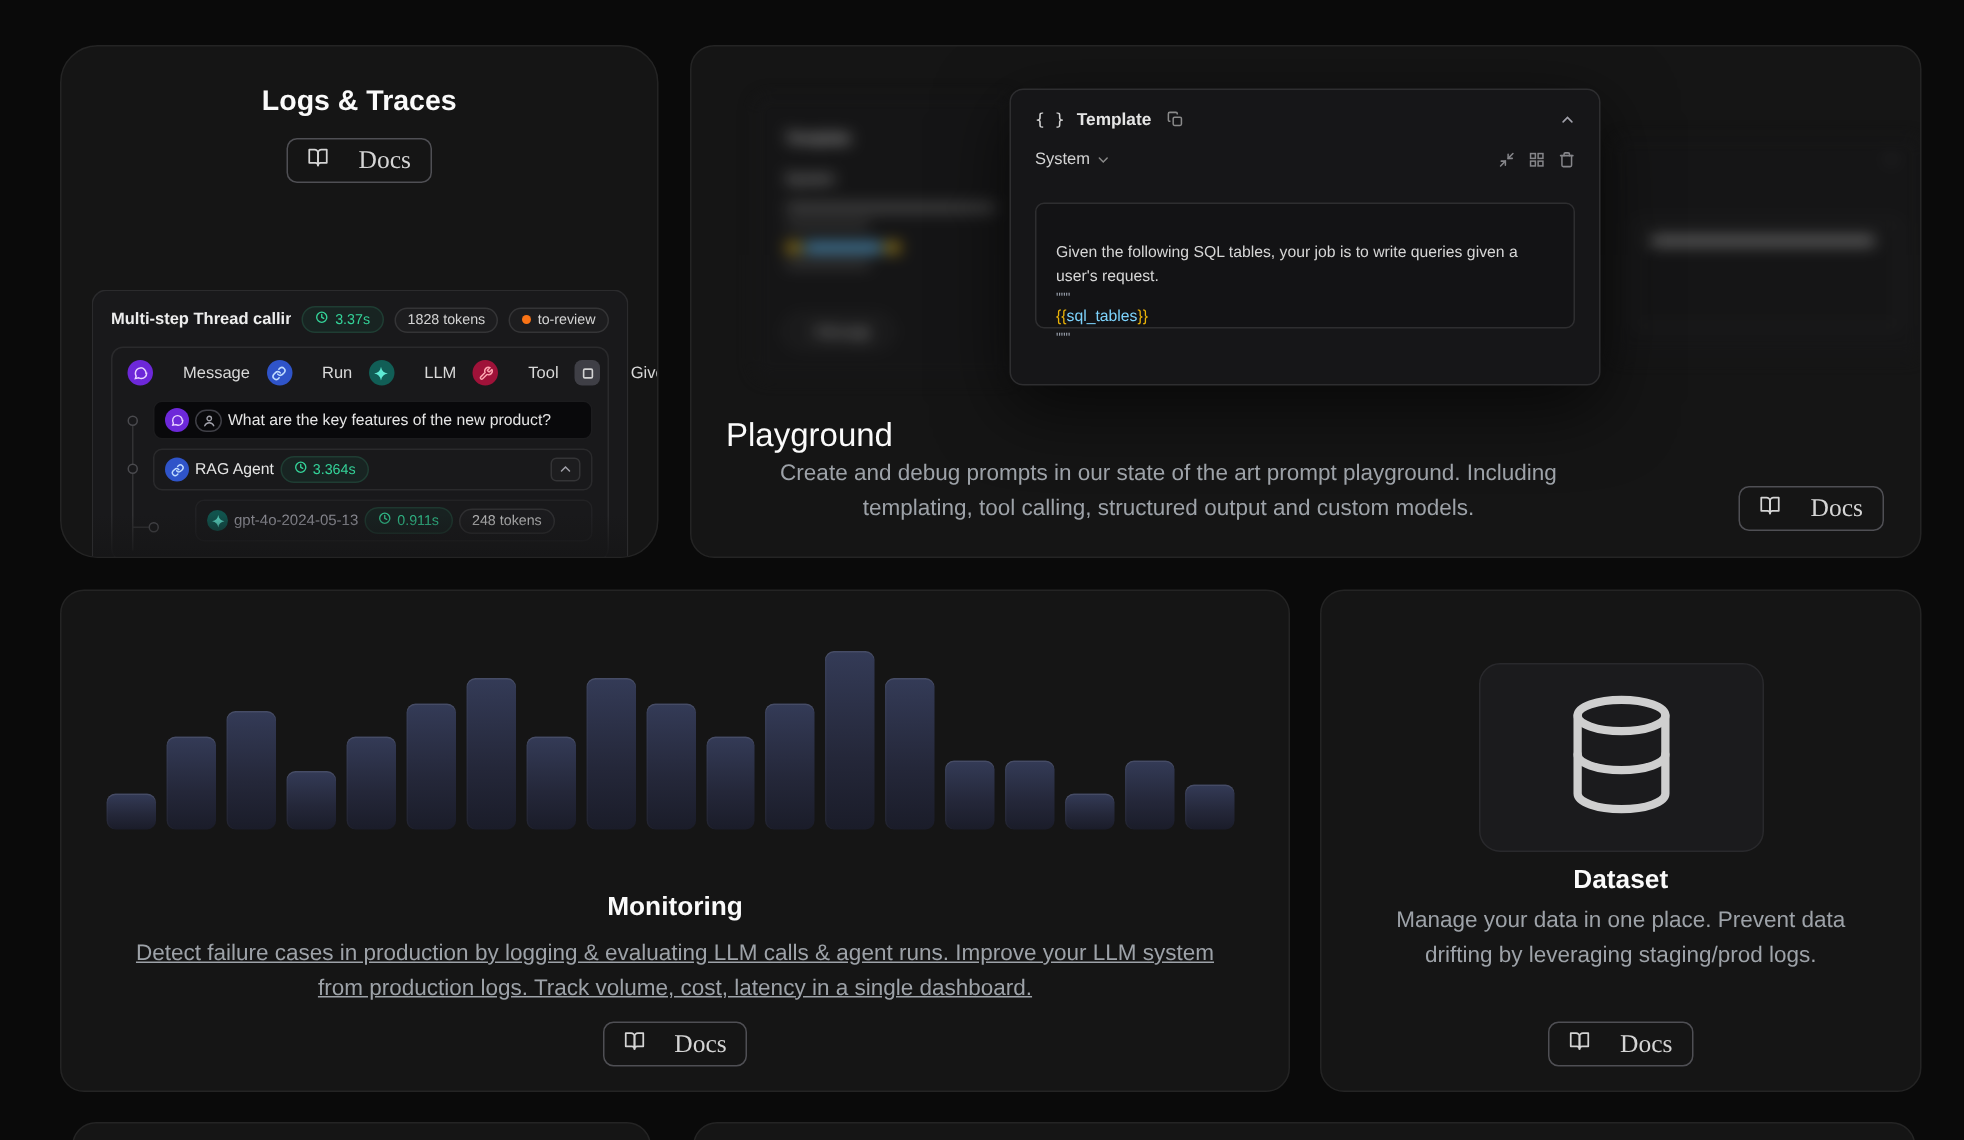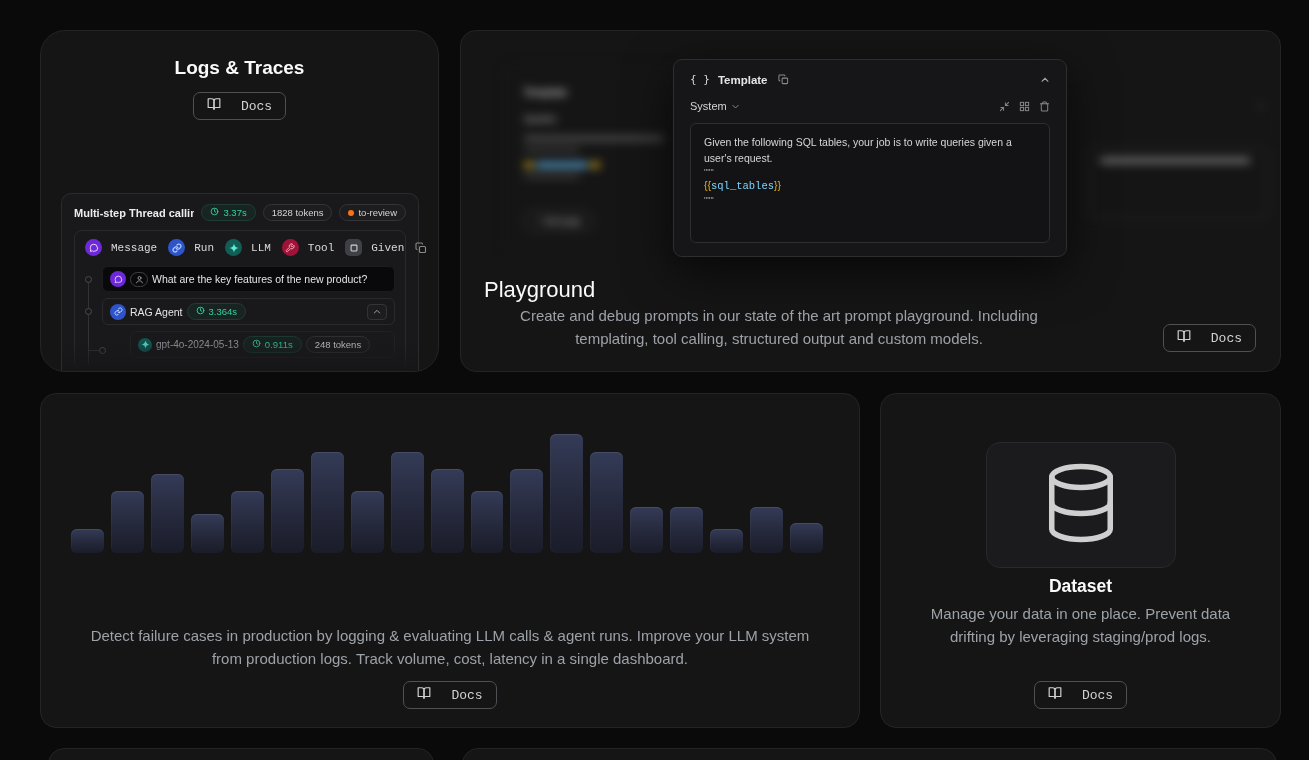--- a/index.html
+++ b/index.html
@@ -12,41 +12,41 @@
   #card-playground { left:460px; top:30px;  width:821px; height:342px; }
   #card-monitoring { left:40px;  top:393px; width:820px; height:335px; }
   #card-dataset    { left:880px; top:393px; width:401px; height:335px; }
   #card-bottom-left  { left:48px;  top:748px; width:386px; height:40px; }
   #card-bottom-right { left:462px; top:748px; width:815px; height:40px; }
 
   .card-title { font-size:19px; font-weight:bold; color:#fafafa; text-align:center; }
   .card-desc  { font-size:15px; color:#9da2a8; line-height:1.5; text-align:center; }
 
   .docs-btn { display:inline-flex; align-items:center; gap:20px; padding:4px 13px; border:1px solid #4f4f54;
-              border-radius:7px; background:transparent; color:#d4d4d4; font-size:13px; font-family:Liberation Mono, monospace; cursor:pointer; }
+              border-radius:7px; background:transparent; color:#d4d4d4; font-size:17px; font-family:Liberation Serif, serif; cursor:pointer; }
   .docs-btn svg { width:14px; height:14px; }
 
   
   #card-logs .inner-top { padding:26px 28px 0; display:flex; flex-direction:column; align-items:center; }
   #card-logs .card-desc { margin-top:9px; }
   #card-logs .docs-btn { margin-top:13px; }
   .trace-mock { position:absolute; left:20px; right:19px; top:162px; bottom:-2px; background:#19191b;
                 border:1px solid #2b2b2d; border-bottom:none; border-radius:10px 10px 0 0; padding:10px 12px; }
   .trace-mock::after { content:""; position:absolute; left:0; right:0; bottom:0; height:30px;
                        background:linear-gradient(180deg, rgba(25,25,27,0), #161617); pointer-events:none; }
   .trace-head { display:flex; align-items:center; gap:7px; }
   .trace-title { font-size:11px; font-weight:bold; color:#ededed; white-space:nowrap; overflow:hidden; max-width:152px; }
   .pill { display:inline-flex; align-items:center; gap:4px; font-size:9.5px; padding:2px 8px; border-radius:999px;
           border:1px solid #343436; background:#1d1d1f; color:#d4d4d4; white-space:nowrap; }
   .pill.green { color:#34d399; border-color:#1f3d33; background:rgba(16,185,129,.07); }
   .pill .dot { width:6px; height:6px; border-radius:50%; background:#f97316; display:inline-block; }
   .pill svg { width:9px; height:9px; }
   .trace-box { margin-top:9px; border:1px solid #2a2a2c; border-radius:8px; padding:8px 10px 12px; }
   .chips { display:flex; align-items:center; gap:11px; font-size:11px; color:#d9d9d9; }
-  .chip { display:inline-flex; align-items:center; gap:9px; cursor:pointer;font-family:Liberation Mono, monospace; }
+  .chip { display:inline-flex; align-items:center; gap:20px; cursor:pointer; }
   .chip-ic { width:17px; height:17px; border-radius:50%; display:inline-flex; align-items:center; justify-content:center; }
   .chip-ic svg { width:10px; height:10px; }
   .chip-ic.sq { border-radius:5px; }
   .ic-message { background:#6d28d9; color:#e9d5ff; }
   .ic-run     { background:#2f54c9; color:#bfdbfe; }
   .ic-llm     { background:#115e56; color:#5eead4; }
   .ic-tool    { background:#9f1239; color:#fda4af; }
   .ic-other   { background:#3f3f46; color:#d4d4d4; }
   .copy-ic { margin-left:auto; color:#8a8a8a; cursor:pointer; display:inline-flex; }
   .copy-ic svg { width:12px; height:12px; }
@@ -94,36 +94,36 @@
   .tmpl-title { font-size:11.5px; font-weight:bold; color:#e5e5e5; }
   .tmpl-head .copy-ic svg { width:11px; height:11px; }
   .tmpl-head .chev-up { margin-left:auto; color:#a1a1aa; cursor:pointer; display:inline-flex; }
   .tmpl-head .chev-up svg { width:10px; height:10px; }
   .role-row { display:flex; align-items:center; gap:4px; padding:8px 16px 0; }
   .role-name { font-size:11px; font-weight:normal; color:#d4d4d4; }
   .role-row .chev-dn { color:#8a8a8a; display:inline-flex; } .role-row .chev-dn svg { width:9px; height:9px; }
   .role-icons { margin-left:auto; display:flex; gap:9px; color:#86868a; }
   .role-icons span { display:inline-flex; cursor:pointer; }
   .role-icons svg { width:11px; height:11px; }
-  .prompt-box { margin:11px 16px; border:1px solid #2e2e30; border-radius:6px; background:#131315;
-                padding:10px 13px; font-size:10.5px; line-height:1.55; color:#d6d6d6; height:120px; }
+  .prompt-box { margin:23px 16px; border:1px solid #2e2e30; border-radius:6px; background:#131315;
+                padding:24px 13px; font-size:10.5px; line-height:1.55; color:#d6d6d6; height:84px; }
   .q { color:#9ca3af; font-size:9px; line-height:1.2; }
-  .var-y { color:#eab308; } .var-b { color:#7dd3fc;font-family:Liberation Mono, monospace; }
+  .var-y { color:#eab308; } .var-b { color:#7dd3fc; }
 
   #card-playground .pg-title { position:absolute; left:23px; top:246px; font-size:22px; font-weight:normal; color:#fafafa; }
   #card-playground .pg-desc { position:absolute; left:23px; top:273px; width:590px; font-size:15px; color:#9da2a8;
                               line-height:1.55; text-align:center; }
   #card-playground .docs-btn { position:absolute; right:24px; top:293px; }
 
   
   .bar-chart { position:absolute; left:30px; right:36px; top:40px; height:119px; display:flex; align-items:flex-end; gap:7px; }
   .bar { flex:1; border-radius:6px; background:linear-gradient(180deg,#343b57 0%,#242739 60%,#1a1c29 100%);
          box-shadow:inset 0 1px 0 rgba(255,255,255,.09), inset 1px 0 0 rgba(255,255,255,.03); }
   #card-monitoring .card-title { position:absolute; left:0; right:0; top:200px; font-size:17.5px; }
-  #card-monitoring .card-desc { position:absolute; left:40px; right:40px; top:231px; }
+  #card-monitoring .card-desc { position:absolute; left:40px; right:40px; top:231px;text-decoration:underline; }
   #card-monitoring .docs-wrap { position:absolute; left:0; right:0; top:287px; text-align:center; }
 
   
   #card-dataset .tile { position:absolute; left:105px; top:48px; width:190px; height:126px; background:#1b1b1d;
                         border:1px solid #29292c; border-radius:14px; display:flex; align-items:center; justify-content:center; }
   #card-dataset .tile svg { width:78px; height:86px; color:#cfcfcf; }
   #card-dataset .card-title { position:absolute; left:0; right:0; top:182px; font-size:17.5px; }
   #card-dataset .card-desc { position:absolute; left:44px; right:44px; top:209px; }
   #card-dataset .docs-wrap { position:absolute; left:0; right:0; top:287px; text-align:center; }
 </style>
@@ -384,20 +384,21 @@
         <div class="bar" style="height: 62px;"></div>
         <div class="bar" style="height: 84px;"></div>
         <div class="bar" style="height: 119px;"></div>
         <div class="bar" style="height: 101px;"></div>
         <div class="bar" style="height: 46px;"></div>
         <div class="bar" style="height: 46px;"></div>
         <div class="bar" style="height: 24px;"></div>
         <div class="bar" style="height: 46px;"></div>
         <div class="bar" style="height: 30px;"></div>
       </div>
+    <h2 class="card-title">Monitoring</h2>
     <p class="card-desc">Detect failure cases in production by logging &amp; evaluating LLM calls &amp; agent runs. Improve your LLM system from production logs. Track volume, cost, latency in a single dashboard.</p>
     <div class="docs-wrap">
       <button class="docs-btn">
         <span><svg viewBox="0 0 24 24" fill="none" stroke="currentColor" stroke-width="2" stroke-linecap="round" stroke-linejoin="round">
               <path d="M2 3h6a4 4 0 0 1 4 4v14a3 3 0 0 0-3-3H2z"></path>
               <path d="M22 3h-6a4 4 0 0 0-4 4v14a3 3 0 0 1 3-3h7z"></path>
             </svg></span>
         <span>Docs</span>
       </button>
     </div>

